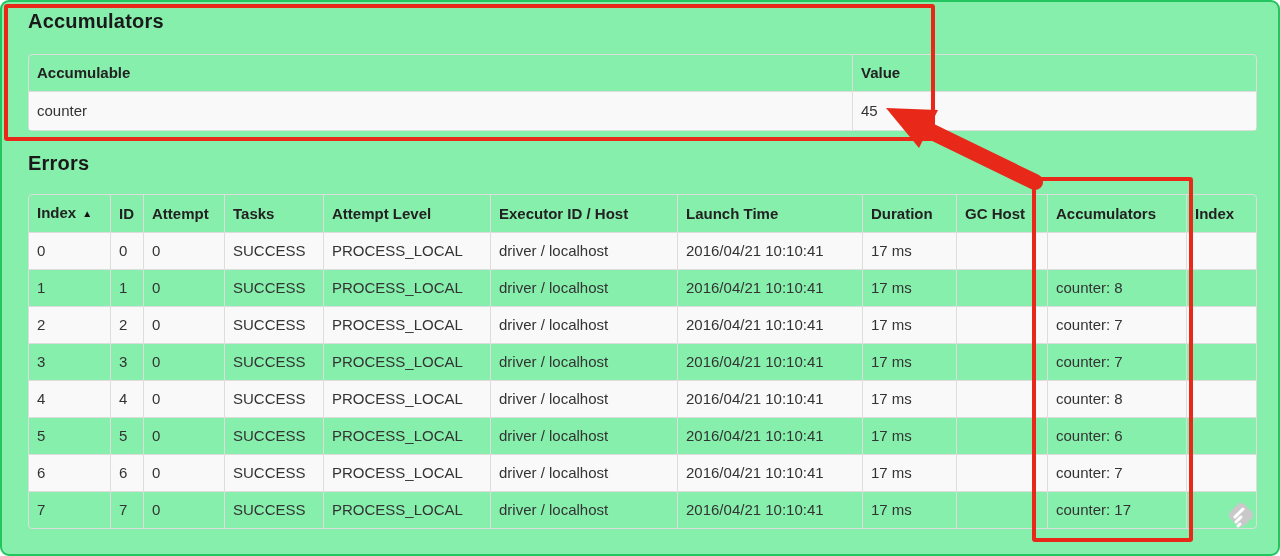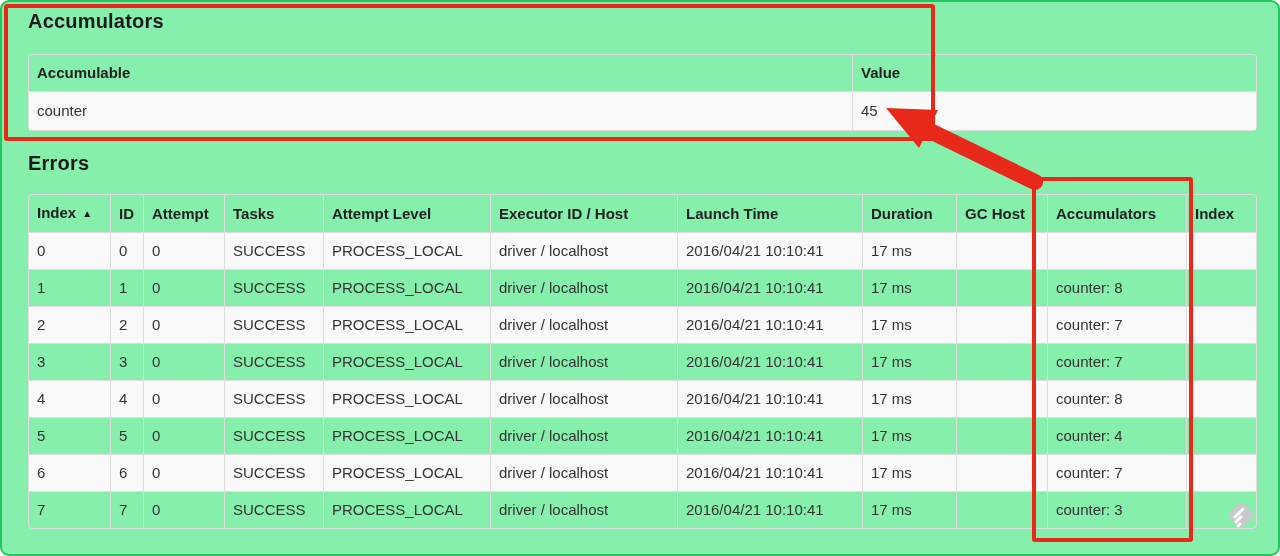--- a/index.html
+++ b/index.html
@@ -171,21 +171,21 @@
         <tr>
           <td>5</td>
           <td>5</td>
           <td>0</td>
           <td>SUCCESS</td>
           <td>PROCESS_LOCAL</td>
           <td>driver / localhost</td>
           <td>2016/04/21 10:10:41</td>
           <td>17 ms</td>
           <td></td>
-          <td>counter: 4</td>
+          <td>counter: 6</td>
           <td></td>
         </tr>
         <tr class="striped">
           <td>6</td>
           <td>6</td>
           <td>0</td>
           <td>SUCCESS</td>
           <td>PROCESS_LOCAL</td>
           <td>driver / localhost</td>
           <td>2016/04/21 10:10:41</td>
@@ -197,21 +197,21 @@
         <tr>
           <td>7</td>
           <td>7</td>
           <td>0</td>
           <td>SUCCESS</td>
           <td>PROCESS_LOCAL</td>
           <td>driver / localhost</td>
           <td>2016/04/21 10:10:41</td>
           <td>17 ms</td>
           <td></td>
-          <td>counter: 3</td>
+          <td>counter: 17</td>
           <td></td>
         </tr>
       </tbody>
   </table>
 
   <div class="annotation-box" id="annotation-box-accumulators-section"></div>
   <div class="annotation-box" id="annotation-box-accumulators-column"></div>
 
   <svg id="annotation-arrow" width="1280" height="556" viewBox="0 0 1280 556">
     <line x1="1033" y1="180" x2="928" y2="129" stroke="#e8291a" stroke-width="16" stroke-linecap="round"></line>

